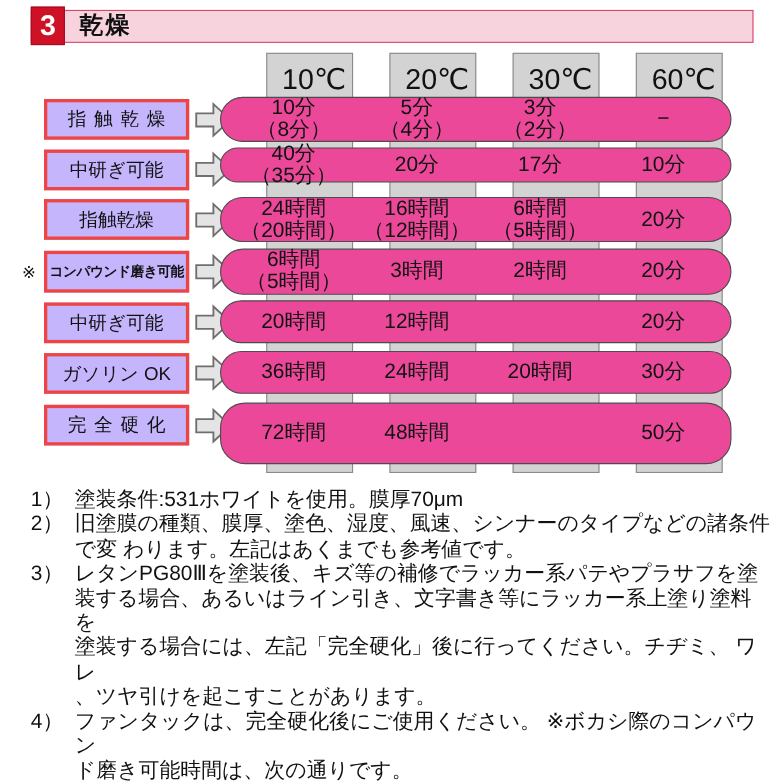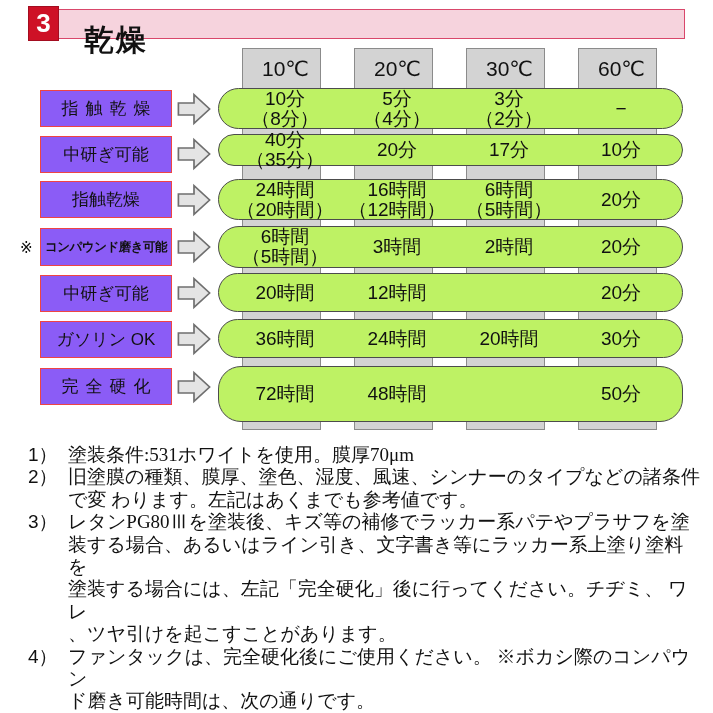--- a/index.html
+++ b/index.html
@@ -14,64 +14,64 @@
     position:absolute;left:28px;top:9px;width:657px;height:30px;
     background:#f6d3dd;border:1px solid #d9476b;box-sizing:border-box;
   }
   .sec-num{
     position:absolute;left:28px;top:6px;width:31px;height:35px;
     background:#ce1126;border:1px solid #a30d20;box-sizing:border-box;
     color:#ffffff;font-weight:bold;font-size:26px;
     display:flex;align-items:center;justify-content:center;
   }
   .sec-title{
-    position:absolute;left:72px;top:8px;margin:12px;
-    font-size:30px;font-weight:bold;color:#111;letter-spacing:2px;
+    position:absolute;left:72px;top:8px;margin:0;
+    font-size:22px;font-weight:bold;color:#111;letter-spacing:2px;
   }
   
   .bar{
     position:absolute;top:48px;height:382px;width:79px;
     background:#d3d3d3;border:1px solid #8b8b8b;box-sizing:border-box;
   }
   .colhead{
     position:absolute;top:57px;width:87px;text-align:center;
-    font-size:21px;color:#111;
+    font-size:26px;color:#111;
   }
   .lbl{
     position:absolute;left:40px;width:132px;height:37px;
-    background:#8b5cf6;border:1px solid #ef4444;box-sizing:border-box;
+    background:#c4b5fd;border:3px solid #ef4444;box-sizing:border-box;
     display:flex;align-items:center;justify-content:center;
     font-size:17px;color:#111;
   }
   .lbl.wide{letter-spacing:7px;text-indent:7px;}
   .lbl.condensed{font-size:12.5px;letter-spacing:-0.5px;font-weight:bold;}
   .arrow{position:absolute;left:175px;width:38px;height:36px;}
   .pill{
-    position:absolute;left:218px;width:465px;
-    background:#bef264;border:1.5px solid #4c4c4c;border-radius:23px;
+    position:absolute;left:200px;width:465px;
+    background:#ec4899;border:1.5px solid #4c4c4c;border-radius:23px;
     box-sizing:border-box;
   }
   .cell{
     position:absolute;top:0;height:100%;width:120px;
     display:flex;align-items:center;justify-content:center;
     text-align:center;font-size:19px;line-height:20px;
     white-space:pre-line;color:#111;
   }
   .c0{left:6px}.c1{left:118px}.c2{left:230px}.c3{left:342px}
   .rowmark{
     position:absolute;left:20px;font-size:15px;color:#111;
   }
   
   .notes{
     position:absolute;left:28px;top:444px;width:672px;
     font-size:19px;line-height:22.4px;color:#111;
   }
   .note{display:flex;}
   .note .pfx{flex:0 0 40px;}
-  .note .body{flex:1;white-space:pre-line;font-family:Liberation Serif, serif;}
+  .note .body{flex:1;white-space:pre-line;}
 </style>
 </head>
 <body>
 
 <div class="sec-band"></div>
 <div class="sec-num">3</div>
 <h1 class="sec-title">乾燥</h1>
 
 <div class="bar" style="left:242px"></div>
 <div class="bar" style="left:354px"></div>

